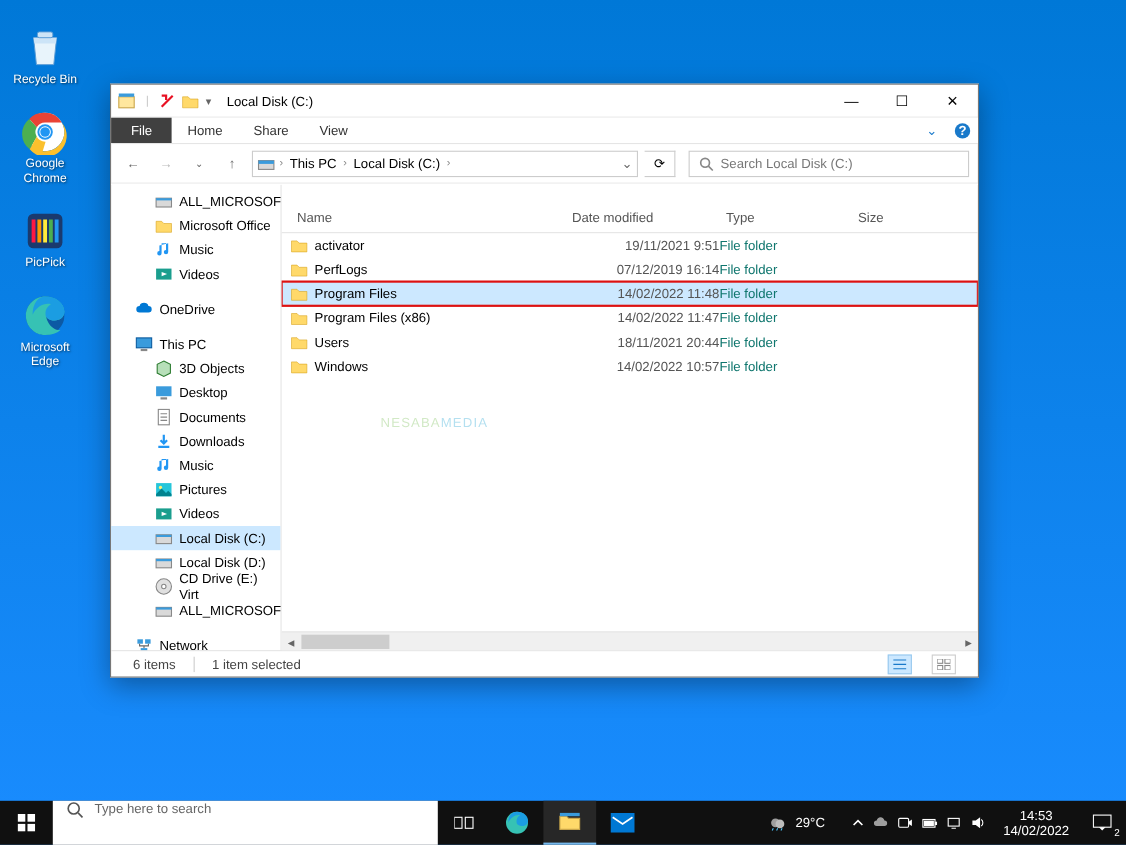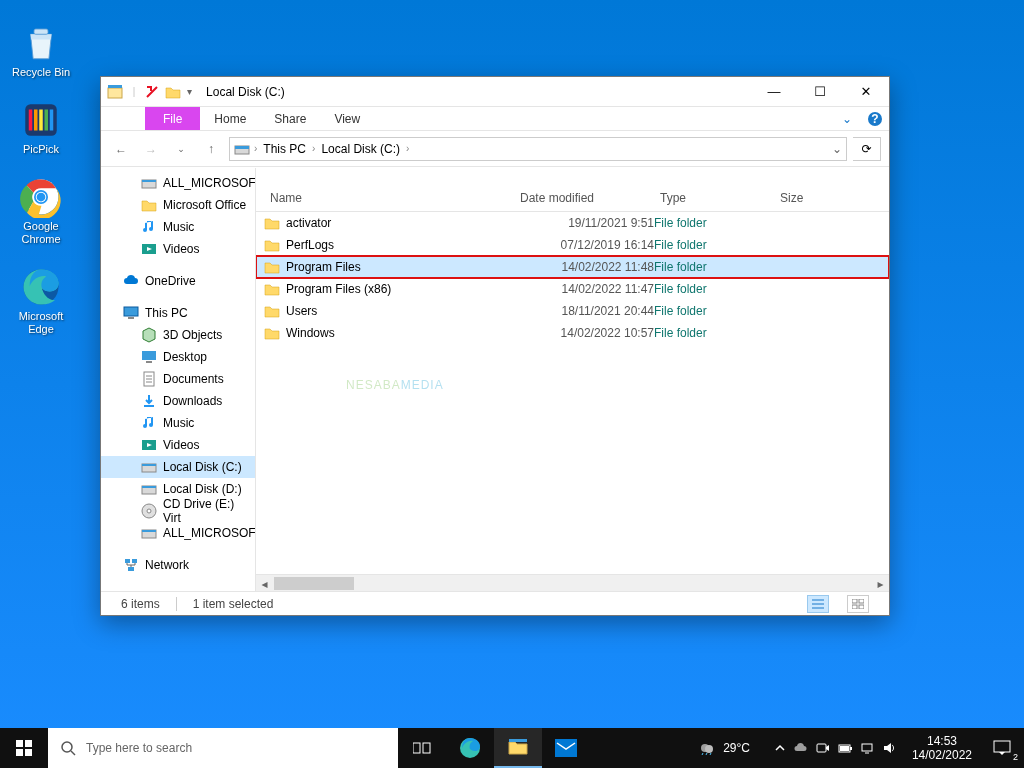--- a/index.html
+++ b/index.html
@@ -7,40 +7,40 @@
 
 
 .desktop { position:absolute; top:20px; left:4px; display:flex; flex-direction:column; gap:16px; }
 .di { width:74px; display:flex; flex-direction:column; align-items:center; gap:2px; cursor:pointer; padding:2px; }
 .di .ico { width:42px; height:42px; }
 .di .lbl { color:#fff; text-align:center; text-shadow:1px 1px 2px rgba(0,0,0,.6); font-size:11px; line-height:13px; }
 
 
 .taskbar { position:absolute; bottom:0; left:0; right:0; height:40px; background:#101010; display:flex; align-items:center; color:#fff; }
 .taskbar .start { width:48px; height:40px; display:flex; align-items:center; justify-content:center; }
-.taskbar .search { display:flex; align-items:center; background:#fff; height:40px; width:350px; color:#666; padding:0 12px;}
+.taskbar .search { display:flex; align-items:flex-start; background:#fff; height:40px; width:350px; color:#666; padding:0 12px;}
 .taskbar .search svg { margin-right:10px; }
 .taskbar .tbtns { display:flex; height:40px; }
 .taskbar .tbtn { width:48px; height:40px; display:flex; align-items:center; justify-content:center; }
 .taskbar .tbtn.active { border-bottom:2px solid #76b9ed; background:#272727;}
 .taskbar .spacer { flex:1; }
 .taskbar .tray { display:flex; align-items:center; gap:8px; padding:0 8px; font-size:11px;}
 .taskbar .clock { text-align:center; line-height:14px; font-size:11px; padding:0 8px;}
 .taskbar .notif { width:44px; height:40px; display:flex; align-items:center; justify-content:center; position:relative;}
 
 
 .win { position:absolute; top:76px; left:100px; width:790px; height:540px; background:#fff; border:1px solid #777; box-shadow:0 8px 24px rgba(0,0,0,.35); display:flex; flex-direction:column; }
 .titlebar { height:30px; display:flex; align-items:center; border-bottom:1px solid #e5e5e5; }
 .titlebar .qat { display:flex; align-items:center; gap:6px; padding:0 6px;}
 .titlebar .title { padding-left:8px; color:#000; font-size:12px; }
 .titlebar .spacer { flex:1; }
 .titlebar .wbtn { width:46px; height:30px; display:flex; align-items:center; justify-content:center; font-size:13px; }
 
 .ribbon { height:24px; background:#fff; border-bottom:1px solid #e5e5e5; display:flex; align-items:stretch;}
-.ribbon .file { background:#d946ef; color:#fff; padding:0 18px; display:flex; align-items:center;margin-left:44px;}
+.ribbon .file { background:#404040; color:#fff; padding:0 18px; display:flex; align-items:center;}
 .ribbon .tab { padding:0 14px; display:flex; align-items:center; color:#333;}
 .ribbon .rspacer{flex:1;}
 .ribbon .chev{width:28px;display:flex;align-items:center;justify-content:center;color:#1979ca;}
 .ribbon .help{width:28px;display:flex;align-items:center;justify-content:center;}
 
 .navbar { height:36px; display:flex; align-items:center; gap:6px; padding:4px 8px; border-bottom:1px solid #e5e5e5;}
 .navbar .navbtn { width:24px; height:24px; display:flex; align-items:center; justify-content:center; color:#666;}
 .navbar .navbtn.disabled{color:#bbb;}
 .navbar .addr { flex:1; height:24px; border:1px solid #ccc; display:flex; align-items:center; padding:0 4px; gap:4px;}
 .navbar .addr .crumb { display:flex; align-items:center; gap:4px; padding:0 2px; color:#000;}
@@ -88,41 +88,41 @@
   <div class="di">
     <svg class="ico" viewBox="0 0 48 48">
         <path fill="#e8f4fb" stroke="#5a9bd5" d="M12 14h24l-3 28H15z"></path>
         <path fill="#cce4f7" d="M12 14h24l-1 6H13z"></path>
         <rect x="16" y="8" width="16" height="6" rx="2" fill="#cce4f7" stroke="#5a9bd5"></rect>
       </svg>
     <div class="lbl">Recycle Bin</div>
   </div>
   <div class="di">
     <svg class="ico" viewBox="0 0 48 48">
-        <rect x="6" y="6" width="36" height="36" rx="6" fill="#1a3a6e"></rect>
-        <path d="M12 12v24" stroke="#ff1744" stroke-width="4"></path>
-        <path d="M18 12v24" stroke="#ff9800" stroke-width="4"></path>
-        <path d="M24 12v24" stroke="#ffeb3b" stroke-width="4"></path>
-        <path d="M30 12v24" stroke="#4caf50" stroke-width="4"></path>
-        <path d="M36 12v24" stroke="#2196f3" stroke-width="4"></path>
-      </svg>
-    <div class="lbl">PicPick</div>
-  </div>
-  <div class="di">
-    <svg class="ico" viewBox="0 0 48 48">
         <circle cx="24" cy="24" r="20" fill="#fff"></circle>
         <path fill="#ea4335" d="M24 4a20 20 0 0 1 17.3 10H24a10 10 0 0 0-8.66 5L7.5 10.5A20 20 0 0 1 24 4z"></path>
         <path fill="#4caf50" d="M7.5 10.5 15.34 19a10 10 0 0 0 0 10L8 42a20 20 0 0 1-.5-31.5z"></path>
         <path fill="#fbc02d" d="M41.3 14A20 20 0 0 1 8 42l7.34-13A10 10 0 0 0 24 34h.5l-3 10H24a20 20 0 0 0 17.3-30z"></path>
         <circle cx="24" cy="24" r="8" fill="#2196f3"></circle>
         <circle cx="24" cy="24" r="6" fill="#fff"></circle>
         <circle cx="24" cy="24" r="5" fill="#2196f3"></circle>
       </svg>
     <div class="lbl" style="white-space:pre-line;">Google
 Chrome</div>
+  </div>
+  <div class="di">
+    <svg class="ico" viewBox="0 0 48 48">
+        <rect x="6" y="6" width="36" height="36" rx="6" fill="#1a3a6e"></rect>
+        <path d="M12 12v24" stroke="#ff1744" stroke-width="4"></path>
+        <path d="M18 12v24" stroke="#ff9800" stroke-width="4"></path>
+        <path d="M24 12v24" stroke="#ffeb3b" stroke-width="4"></path>
+        <path d="M30 12v24" stroke="#4caf50" stroke-width="4"></path>
+        <path d="M36 12v24" stroke="#2196f3" stroke-width="4"></path>
+      </svg>
+    <div class="lbl">PicPick</div>
   </div>
   <div class="di">
     <svg class="ico" viewBox="0 0 48 48">
         <circle cx="24" cy="24" r="20" fill="#0c59a4"></circle>
         <path fill="#36c2b4" d="M24 4c11 0 20 7 20 16 0 6-5 9-10 9-6 0-9-4-9-4s3 14 15 14c-4 3-9 5-16 5C13 44 4 35 4 24S13 4 24 4z"></path>
         <path fill="#1b9de2" d="M24 4c11 0 20 7 20 16 0 6-5 9-10 9-6 0-9-4-9-4s-3-8 5-13c-6-2-15 2-19 11C11 11 17 4 24 4z"></path>
       </svg>
     <div class="lbl" style="white-space:pre-line;">Microsoft
 Edge</div>
   </div>
@@ -180,20 +180,27 @@
         </svg>
       <span class="sep">›</span>
       <span class="crumb">This PC</span>
       <span class="sep">›</span>
       <span class="crumb">Local Disk (C:)</span>
       <span class="sep">›</span>
       <span class="sp"></span>
       <span style="color:#666">⌄</span>
     </div>
     <div class="refresh">⟳</div>
+    <div class="search">
+      <svg width="14" height="14">
+          <circle cx="6" cy="6" r="4" fill="none" stroke="#888" stroke-width="1.5"></circle>
+          <path d="M9 9l4 4" stroke="#888" stroke-width="1.5"></path>
+        </svg>
+      <span style="margin-left:6px">Search Local Disk (C:)</span>
+    </div>
   </div>
 
   <div class="body">
     <div class="nav">
       <div id="nav-quick">
           <div class="item l2">
             <svg class="ic" viewBox="0 0 16 16">
               <rect x="1" y="5" width="14" height="8" fill="#d9d9d9" stroke="#888"></rect>
               <rect x="1" y="5" width="14" height="2" fill="#3a9bdc"></rect>
             </svg>
@@ -263,20 +270,28 @@
             <span>Downloads</span>
           </div>
           <div class="item l2">
             <svg class="ic" viewBox="0 0 16 16">
               <path d="M6 2v9a2 2 0 1 1-2-2V4l8-2v8a2 2 0 1 1-2-2V2z" fill="#2196f3"></path>
             </svg>
             <span>Music</span>
           </div>
           <div class="item l2">
             <svg class="ic" viewBox="0 0 16 16">
+              <rect x="1" y="2" width="14" height="12" fill="#26c6da"></rect>
+              <circle cx="5" cy="6" r="1.5" fill="#fff176"></circle>
+              <path d="M1 12l5-5 4 4 2-2 3 3v2H1z" fill="#00838f"></path>
+            </svg>
+            <span>Pictures</span>
+          </div>
+          <div class="item l2">
+            <svg class="ic" viewBox="0 0 16 16">
               <rect x="1" y="3" width="14" height="10" fill="#1a9e8e"></rect>
               <path d="M6 6l5 2-5 2z" fill="#fff"></path>
             </svg>
             <span>Videos</span>
           </div>
           <div class="item l2 sel">
             <svg class="ic" viewBox="0 0 16 16">
               <rect x="1" y="5" width="14" height="8" fill="#d9d9d9" stroke="#888"></rect>
               <rect x="1" y="5" width="14" height="2" fill="#3a9bdc"></rect>
             </svg>

